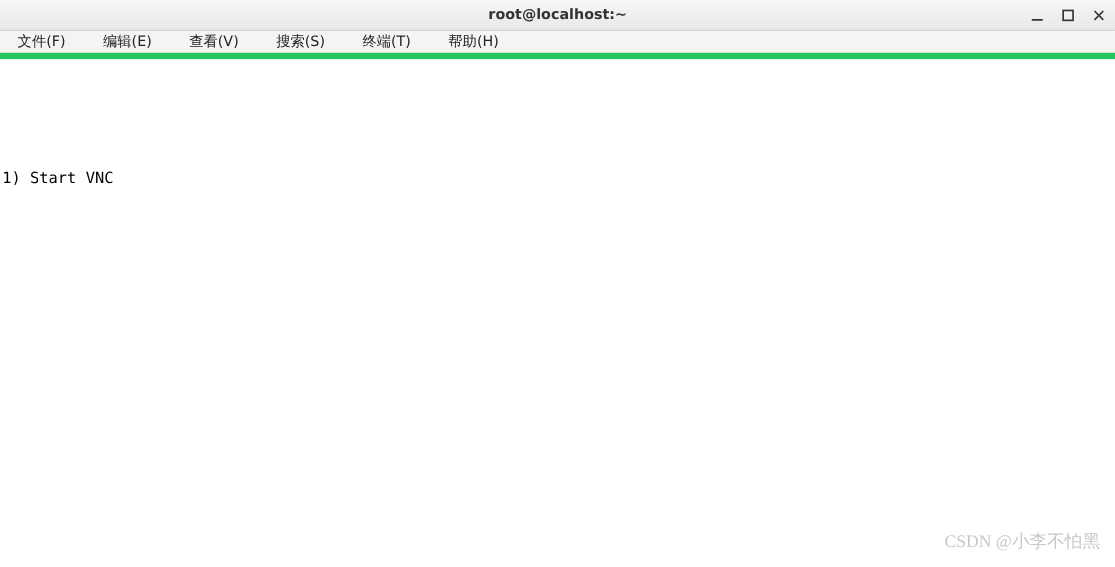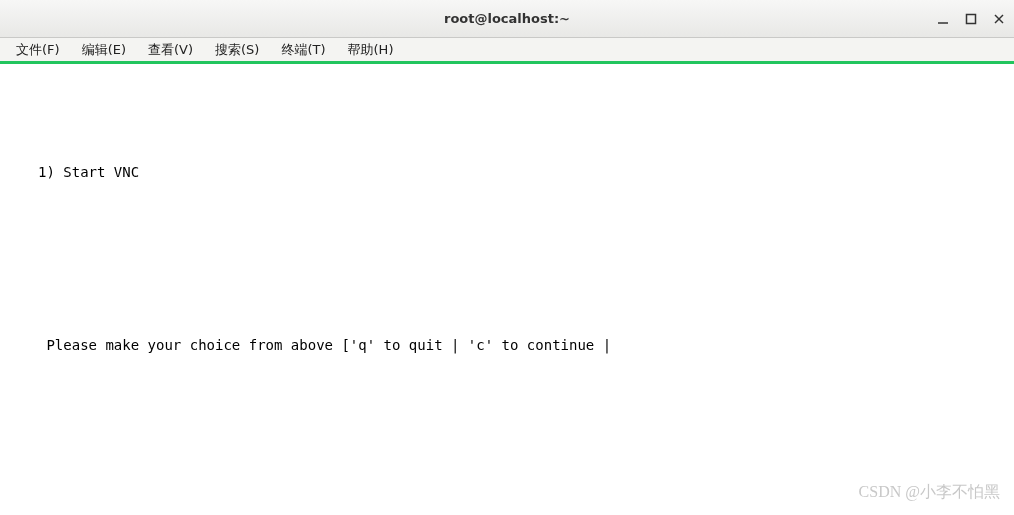--- a/index.html
+++ b/index.html
@@ -5,21 +5,21 @@
   * { box-sizing: border-box; }
   html, body {
     margin: 0; padding: 0;
     width: 1014px; height: 515px;
     font-family: "DejaVu Sans", "Noto Sans", sans-serif;
     font-size: 13px;
     background: #fff;
     overflow: hidden;
   }
   .titlebar {
-    height: 38px;
+    height: 28px;
     background: linear-gradient(#f7f7f6,#e8e8e6);
     border-bottom: 1px solid #c9c9c7;
     display: flex;
     align-items: center;
     position: relative;
   }
   .titlebar .title {
     position: absolute; left: 0; right: 0;
     text-align: center;
     font-weight: bold;
@@ -32,42 +32,42 @@
   }
   .win-btn {
     width: 18px; height: 14px;
     display: flex; align-items: center; justify-content: center;
     color: #333; cursor: pointer;
   }
   .win-btn svg { width:12px; height:12px; stroke:#333; stroke-width:1.5; fill:none; }
   .menubar {
     height: 26px;
     background: #f4f4f2;
-    border-bottom: 3px solid #22c55e;
+    border-bottom: 6px solid #22c55e;
     display: flex; align-items: center;
     padding: 0 6px;
-    gap: 2px;
+    gap: 14px;
     font-size: 13px;
     color: #222;
   }
   .menu-item {
     padding: 3px 10px;
     cursor: pointer;
   }
   .terminal {
     font-family: "DejaVu Sans Mono","Liberation Mono",monospace;
     font-size: 14px;
     line-height: 1.38;
     white-space: pre;
     background: #ffffff;
     color: #000;
     padding: 2px 2px 0 2px;
     letter-spacing: 0px;
   }
-  .terminal .row { min-height: 1.38em; margin-left: 36px; }
+  .terminal .row { min-height: 1.38em; }
   .watermark {
     position: absolute;
     right: 14px; bottom: 12px;
     color: #c8c8c8;
     font-size: 16px;
     font-family: Liberation Serif, serif;
     pointer-events: none;
   }
 </style>
 </head>
@@ -102,21 +102,20 @@
   <div class="menu-item">搜索(S)</div>
   <div class="menu-item">终端(T)</div>
   <div class="menu-item">帮助(H)</div>
 </div>
 
 <div class="terminal">
   <div class="row"></div>
   <div class="row">1) Start VNC</div>
   <div class="row"></div>
   <div class="row"></div>
-  <div class="row"> Please make your choice from above ['q' to quit | 'c' to continue |</div>
 
   
 
   
   
 
   
 
   
   

